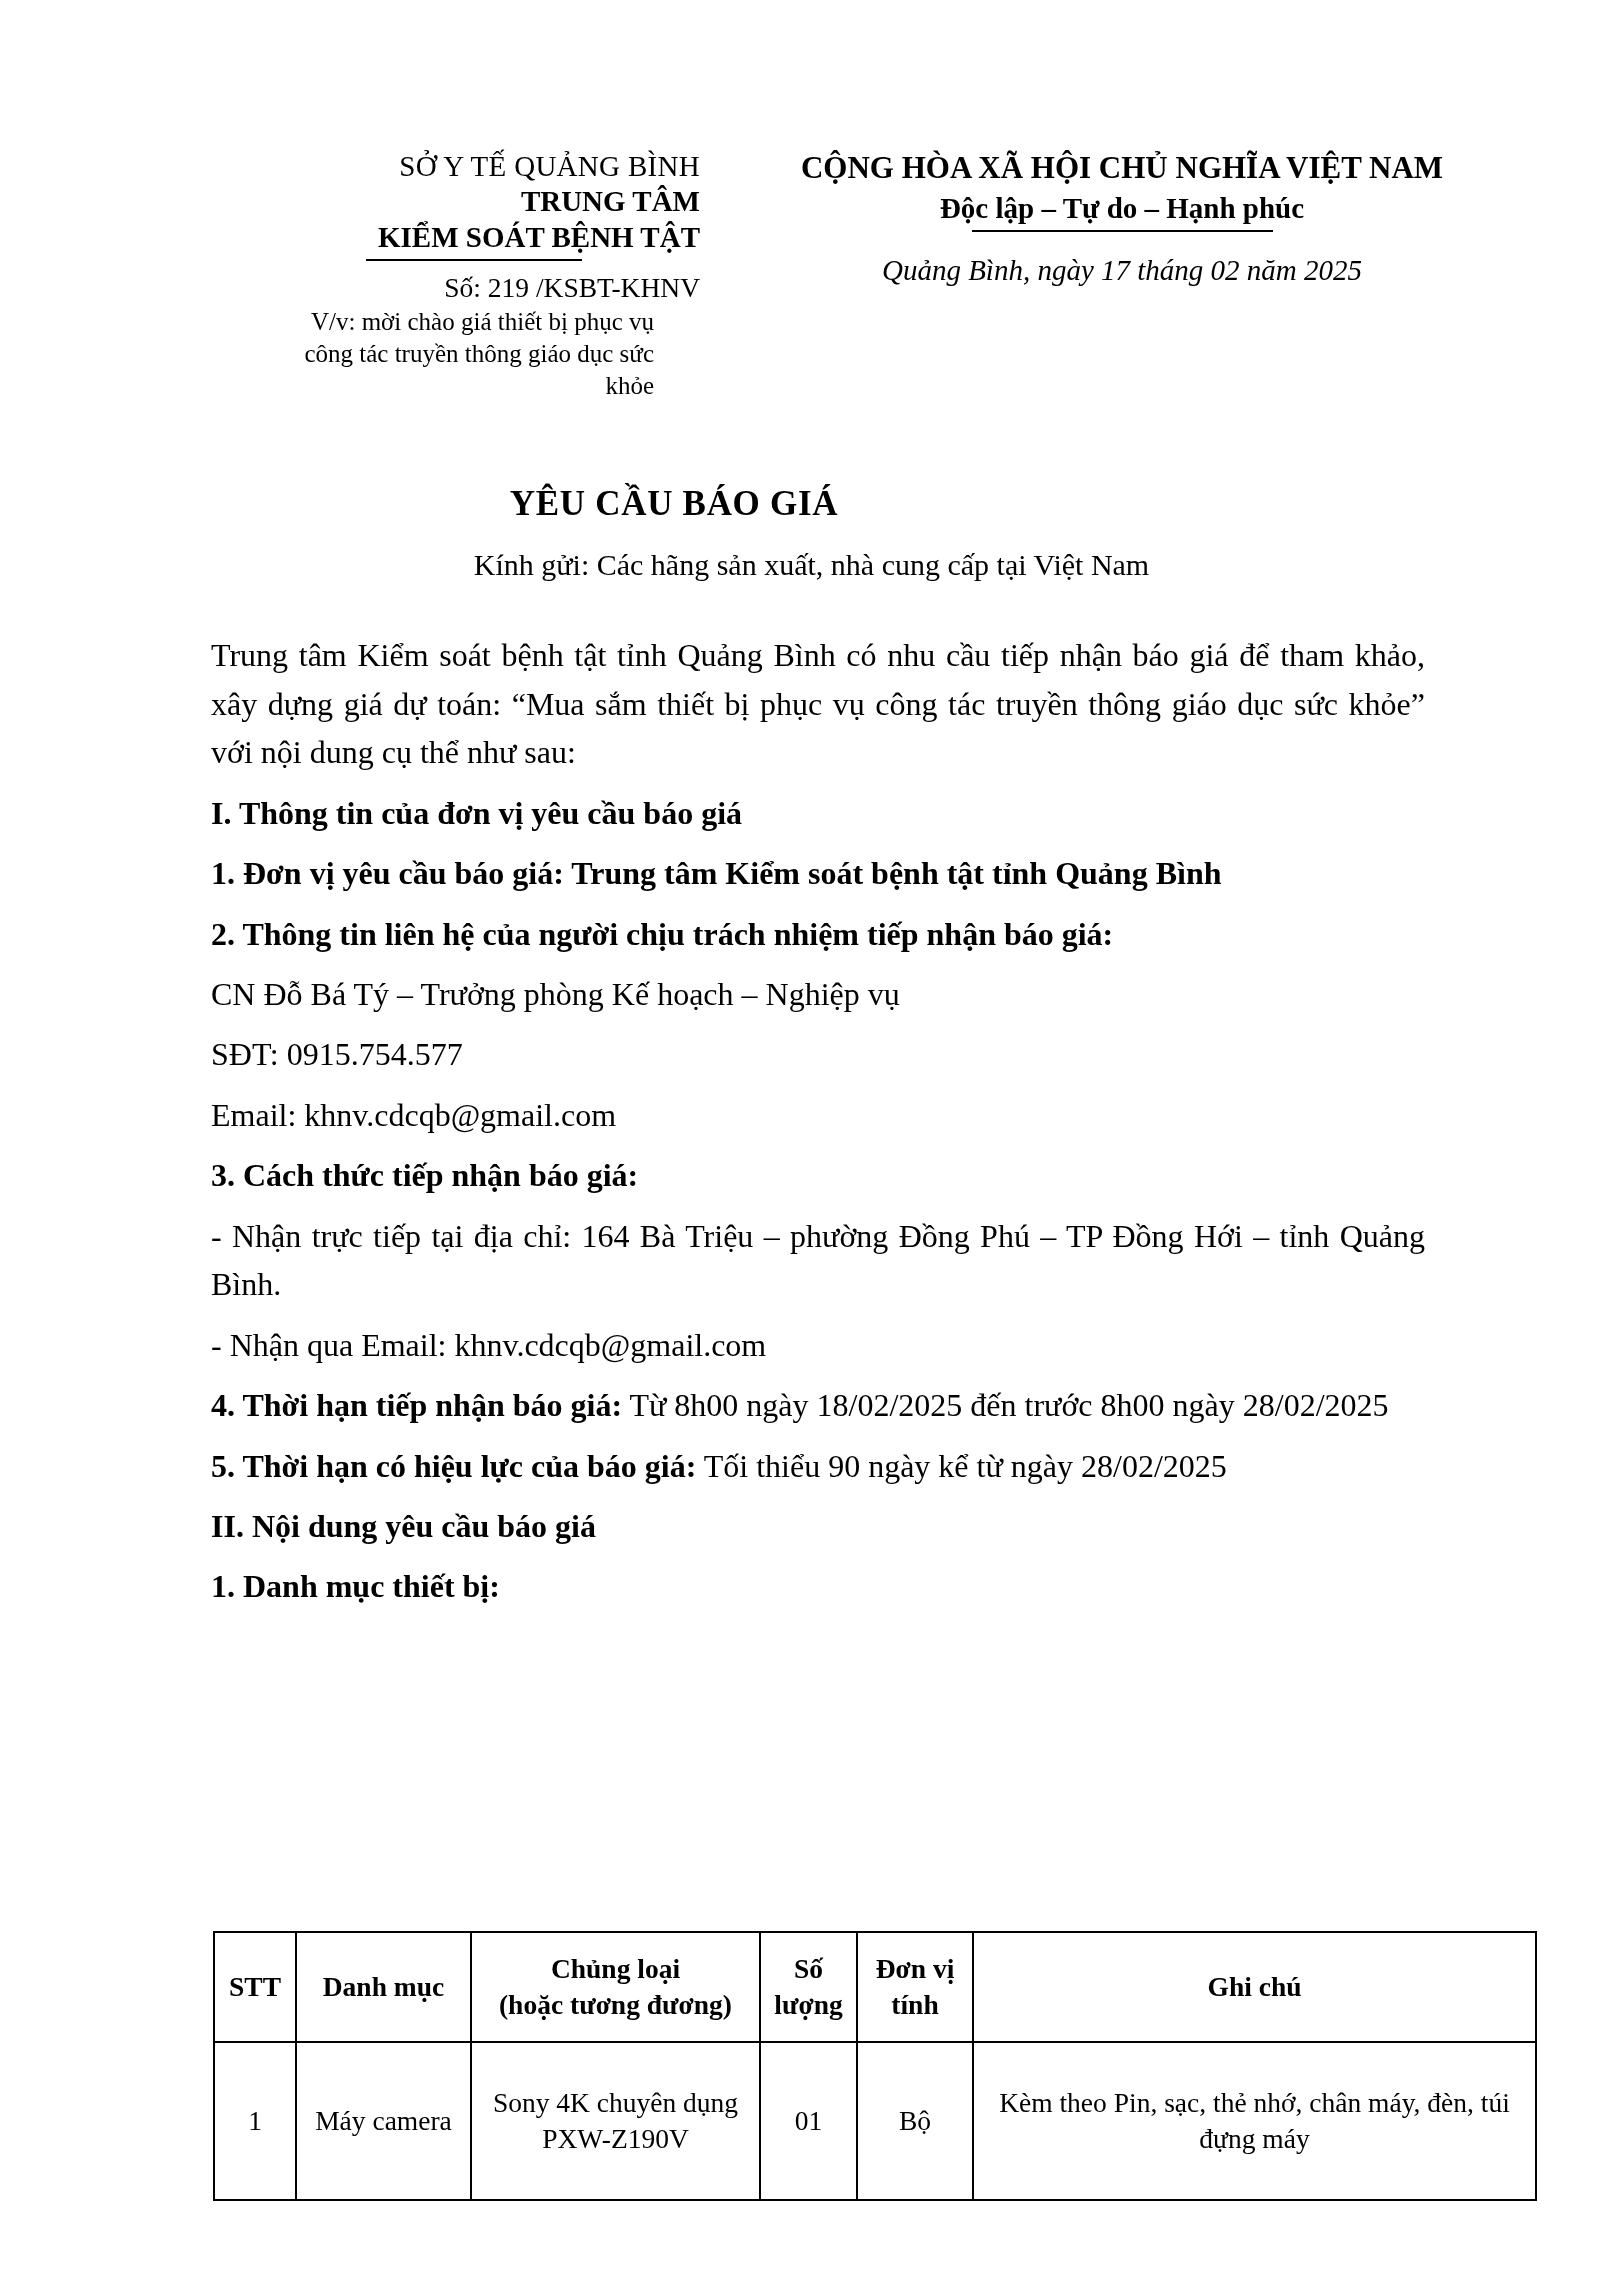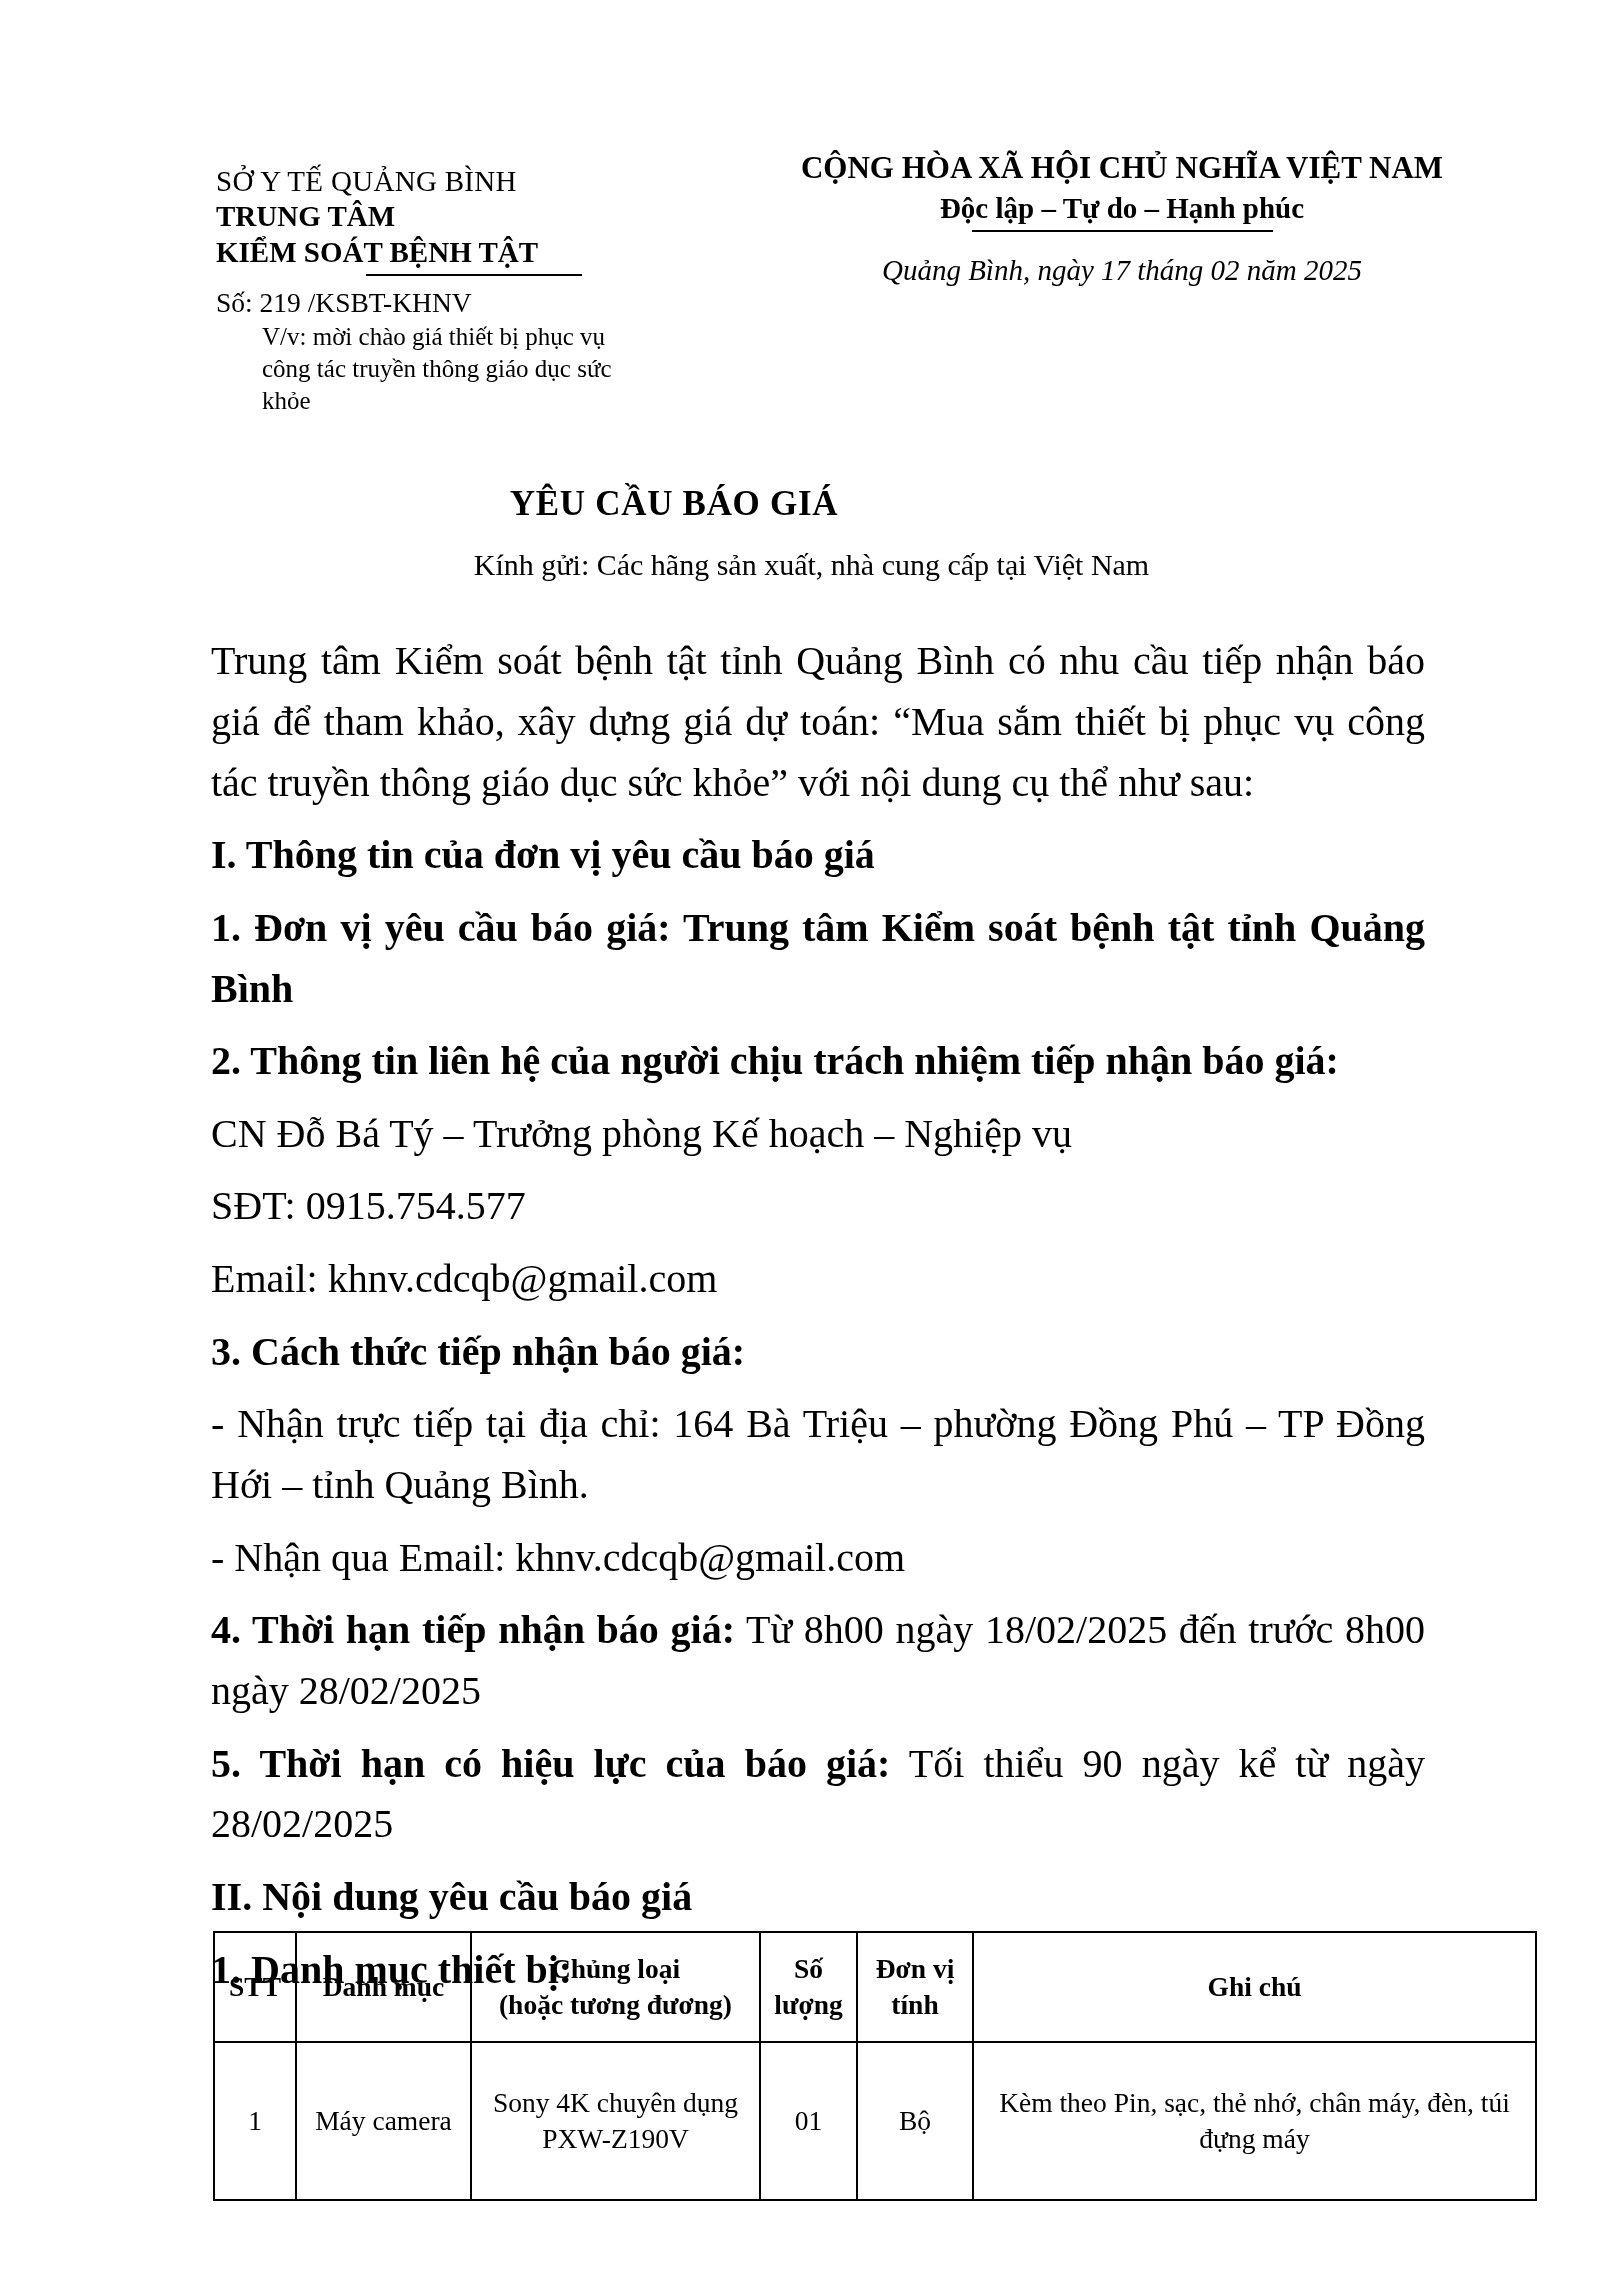--- a/index.html
+++ b/index.html
@@ -23,23 +23,22 @@
     position: absolute;
     top: 149px;
     left: 0;
     width: 1623px;
     display: flex;
     align-items: flex-start;
   }
   .hdr-left {
     width: 484px;
     margin-left: 216px;
-    text-align: left;
+    text-align: right;
     flex: 0 0 auto;
-    margin-top: 15px;
   }
   .hdr-right {
     flex: 1 1 auto;
     text-align: center;
     padding-right: 79px;
   }
   .org-line1 {
     font-size: 29px;
     line-height: 1.22;
     letter-spacing: 0.3px;
@@ -125,21 +124,21 @@
     text-align: center;
     font-size: 30px;
   }
 
   
   .body {
     position: absolute;
     top: 631px;
     left: 211px;
     width: 1214px;
-    font-size: 40px;
+    font-size: 32px;
     line-height: 1.52;
     text-align: justify;
   }
   .body p {
     margin: 0 0 11.8px 0;
     text-indent: 0;
   }
   .p-indent { text-indent: 63px; }
   .bold { font-weight: bold; }
 

